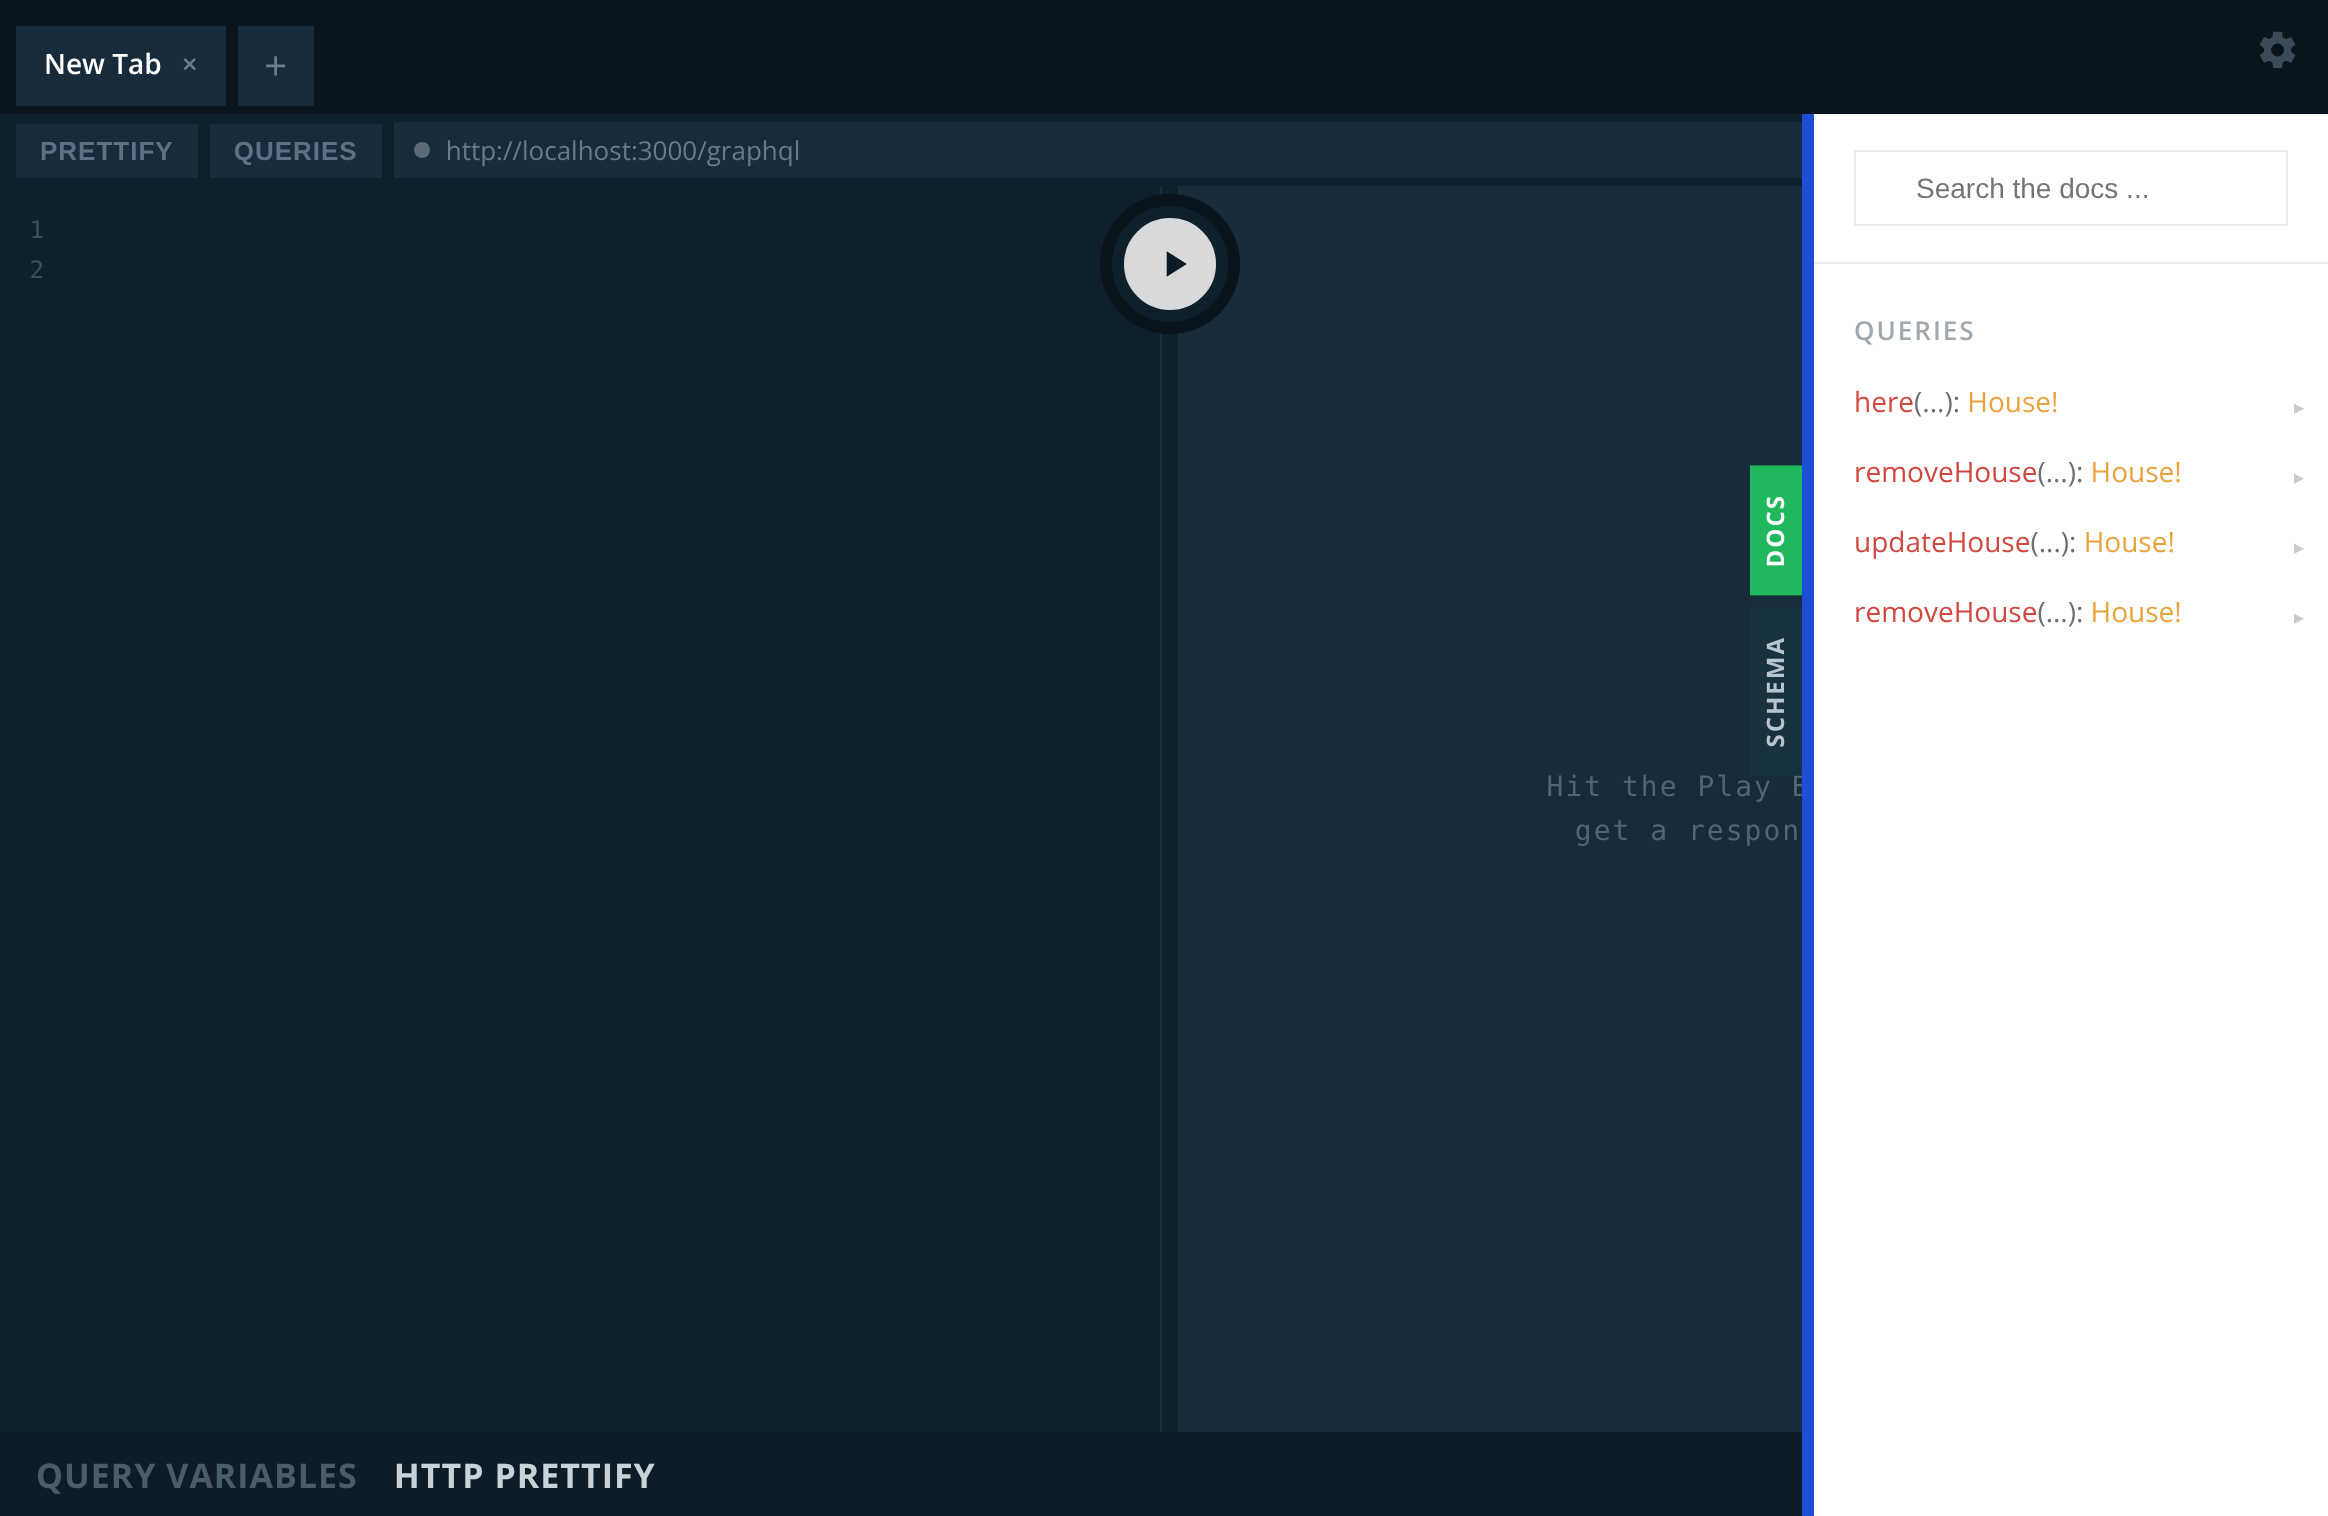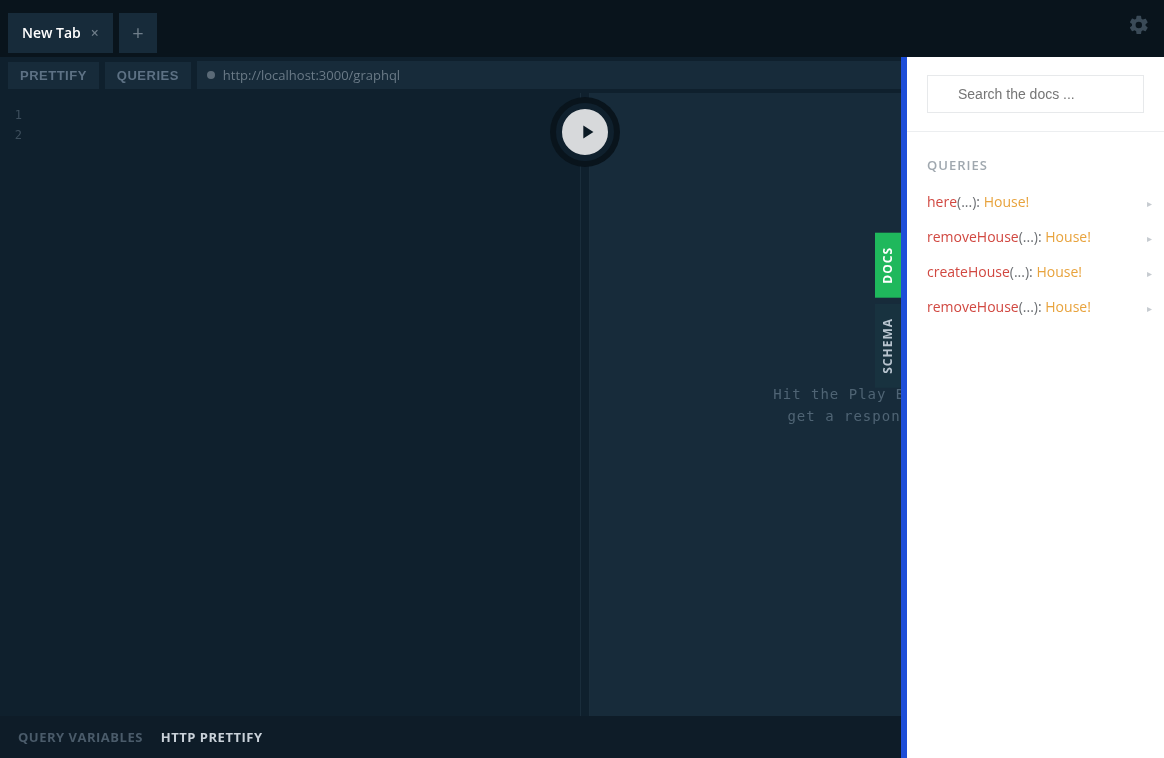--- a/index.html
+++ b/index.html
@@ -130,21 +130,21 @@
     cursor: pointer;
     z-index: 5;
   }
   .play svg { margin-left: 3px; }
   
   .bottombar {
     height: 42px;
     background: #0e1c28;
     display: flex; align-items: center;
     padding: 0 18px; gap: 18px;
-    font-size: 13px; font-weight: 700; letter-spacing: 0.5px;
+    font-size: 17px; font-weight: 700; letter-spacing: 0.5px;
   }
   .bottombar .muted { color: #4a5b6a; cursor: pointer; }
   .bottombar .active { color: #c9d1d9; cursor: pointer; }
   
   .side-tabs {
     position: absolute;
     right: 0; top: 140px;
     display: flex; flex-direction: column;
     z-index: 6;
   }
@@ -303,21 +303,21 @@
           <span class="name">here</span><span class="args">(...): </span><span class="type">House!</span>
           <span class="chevron">▸</span>
         </div>
 
 
         <div class="docs-item">
           <span class="name">removeHouse</span><span class="args">(...): </span><span class="type">House!</span>
           <span class="chevron">▸</span>
         </div>
         <div class="docs-item">
-          <span class="name">createHouse</span><span class="args">(...): </span><span class="type">House!</span>
+          <span class="name">updateHouse</span><span class="args">(...): </span><span class="type">House!</span>
           <span class="chevron">▸</span>
         </div>
         <div class="docs-item">
           <span class="name">removeHouse</span><span class="args">(...): </span><span class="type">House!</span>
           <span class="chevron">▸</span>
         </div>
 
       </div>
     </div>
 

